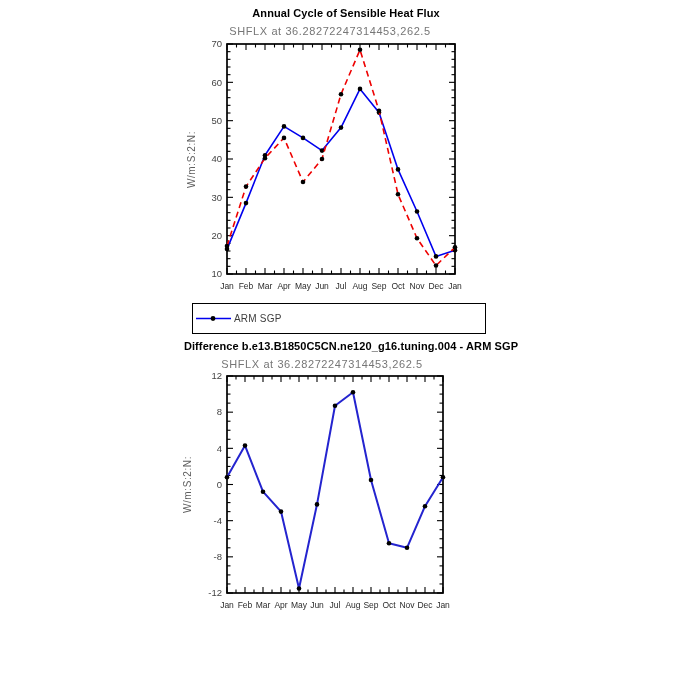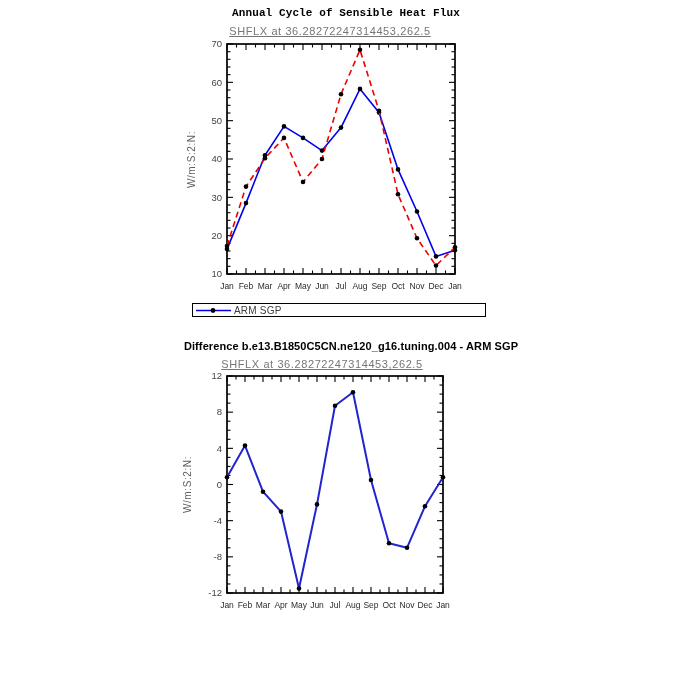--- a/index.html
+++ b/index.html
@@ -1,23 +1,23 @@
 <!DOCTYPE html>
 <html><head>
 <meta charset="utf-8">
 <style>
   html,body{margin:0;padding:0;background:#fff;}
   #canvas{position:relative;width:675px;height:675px;background:#ffffff;overflow:hidden;
           font-family:"Liberation Sans",sans-serif;}
   .abs{position:absolute;}
   .chart-title{font-size:11px;font-weight:bold;color:#000;text-align:center;letter-spacing:0.1px;}
-  .chart-subtitle{font-size:11px;color:#767676;text-align:center;letter-spacing:0.6px;white-space:nowrap;text-decoration:underline;}
+  .chart-subtitle{font-size:11px;color:#767676;text-align:center;letter-spacing:0.6px;white-space:nowrap;}
   .ylab{font-size:10px;color:#5e5e5e;letter-spacing:0.6px;text-align:center;width:80px;height:13px;
         transform:rotate(-90deg);transform-origin:center;white-space:nowrap;}
-  #legend-box{left:192px;top:303px;width:294px;height:14px;border:1px solid #000;background:#fff;
+  #legend-box{left:192px;top:303px;width:294px;height:31px;border:1px solid #000;background:#fff;
               display:flex;flex-direction:column;justify-content:center;gap:1px;padding-left:2px;box-sizing:border-box;}
   .legend-row{display:flex;align-items:center;height:13px;}
   .legend-label{font-size:10px;color:#3d3d3d;letter-spacing:0.2px;margin-left:2px;white-space:nowrap;}
   svg text{font-family:"Liberation Sans",sans-serif;}
 </style>
 </head>
 <body>
 
 <div id="canvas">
 
@@ -327,21 +327,21 @@
           <circle cx="353.0" cy="392.3" r="2.3" fill="#000000"></circle>
           <circle cx="371.0" cy="480.0" r="2.3" fill="#000000"></circle>
           <circle cx="389.0" cy="543.3" r="2.3" fill="#000000"></circle>
           <circle cx="407.0" cy="547.8" r="2.3" fill="#000000"></circle>
           <circle cx="425.0" cy="506.2" r="2.3" fill="#000000"></circle>
           <circle cx="443.0" cy="477.3" r="2.3" fill="#000000"></circle>
         </g>
       </g>
     </svg>
 
-  <div class="abs chart-title" style="left:232px;top:7px;width:228px;font-family:Liberation Mono, monospace;">Annual Cycle of Sensible Heat Flux</div>
+  <div class="abs chart-title" style="left:232px;top:7px;width:228px;">Annual Cycle of Sensible Heat Flux</div>
   <div class="abs chart-subtitle" style="left:210px;top:25px;width:240px;">SHFLX at 36.28272247314453,262.5</div>
   <div class="abs ylab" style="left:152px;top:153px;">W/m:S:2:N:</div>
 
   <div id="legend-box" class="abs">
     <div class="legend-row">
       <svg width="37" height="13">
         <line x1="1" y1="6.5" x2="36" y2="6.5" stroke-width="1.7" stroke="#0000ee"></line>
         <circle cx="18" cy="6.5" r="2.4" fill="#000"></circle>
       </svg>
       <span class="legend-label">ARM SGP</span>

